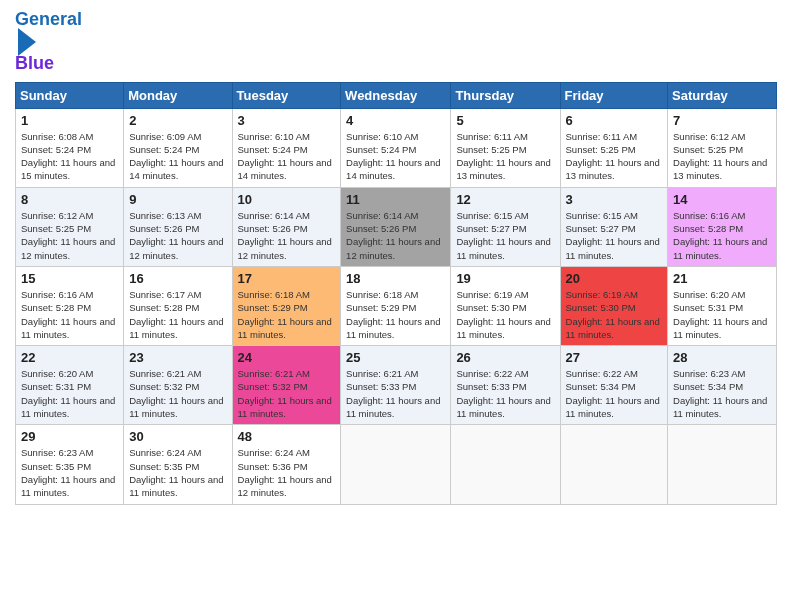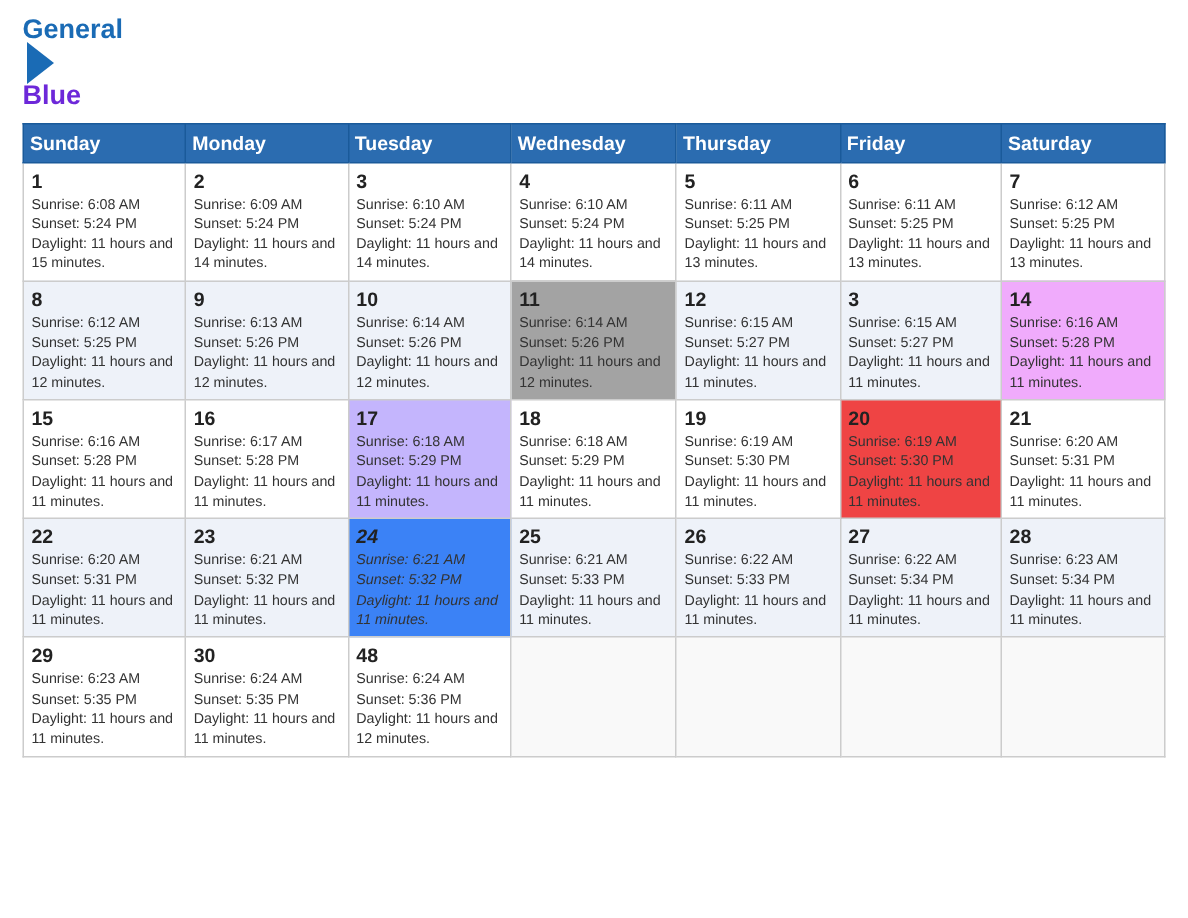--- a/index.html
+++ b/index.html
@@ -153,30 +153,30 @@
           <td style="background: rgb(238, 242, 249);"><span class="day-num">9</span><span class="day-info">Sunrise: 6:13 AM<br>Sunset: 5:26 PM<br>Daylight: 11 hours and 12 minutes.</span></td>
           <td style="background: rgb(238, 242, 249);"><span class="day-num">10</span><span class="day-info">Sunrise: 6:14 AM<br>Sunset: 5:26 PM<br>Daylight: 11 hours and 12 minutes.</span></td>
           <td style="background: #a3a3a3;"><span class="day-num">11</span><span class="day-info">Sunrise: 6:14 AM<br>Sunset: 5:26 PM<br>Daylight: 11 hours and 12 minutes.</span></td>
           <td style="background: rgb(238, 242, 249);"><span class="day-num">12</span><span class="day-info">Sunrise: 6:15 AM<br>Sunset: 5:27 PM<br>Daylight: 11 hours and 11 minutes.</span></td>
           <td style="background: rgb(238, 242, 249);"><span class="day-num">3</span><span class="day-info">Sunrise: 6:15 AM<br>Sunset: 5:27 PM<br>Daylight: 11 hours and 11 minutes.</span></td>
           <td style="background: #f0abfc;"><span class="day-num">14</span><span class="day-info">Sunrise: 6:16 AM<br>Sunset: 5:28 PM<br>Daylight: 11 hours and 11 minutes.</span></td>
         </tr>
         <tr>
           <td style="background: rgb(255, 255, 255);"><span class="day-num">15</span><span class="day-info">Sunrise: 6:16 AM<br>Sunset: 5:28 PM<br>Daylight: 11 hours and 11 minutes.</span></td>
           <td style="background: rgb(255, 255, 255);"><span class="day-num">16</span><span class="day-info">Sunrise: 6:17 AM<br>Sunset: 5:28 PM<br>Daylight: 11 hours and 11 minutes.</span></td>
-          <td style="background: #c4b5fd;"><span class="day-num">17</span><span class="day-info">Sunrise: 6:18 AM<br>Sunset: 5:29 PM<br>Daylight: 11 hours and 11 minutes.</span></td>
+          <td style="background: #fdba74;"><span class="day-num">17</span><span class="day-info">Sunrise: 6:18 AM<br>Sunset: 5:29 PM<br>Daylight: 11 hours and 11 minutes.</span></td>
           <td style="background: rgb(255, 255, 255);"><span class="day-num">18</span><span class="day-info">Sunrise: 6:18 AM<br>Sunset: 5:29 PM<br>Daylight: 11 hours and 11 minutes.</span></td>
           <td style="background: rgb(255, 255, 255);"><span class="day-num">19</span><span class="day-info">Sunrise: 6:19 AM<br>Sunset: 5:30 PM<br>Daylight: 11 hours and 11 minutes.</span></td>
           <td style="background: #ef4444;"><span class="day-num">20</span><span class="day-info">Sunrise: 6:19 AM<br>Sunset: 5:30 PM<br>Daylight: 11 hours and 11 minutes.</span></td>
           <td style="background: rgb(255, 255, 255);"><span class="day-num">21</span><span class="day-info">Sunrise: 6:20 AM<br>Sunset: 5:31 PM<br>Daylight: 11 hours and 11 minutes.</span></td>
         </tr>
         <tr>
           <td style="background: rgb(238, 242, 249);"><span class="day-num">22</span><span class="day-info">Sunrise: 6:20 AM<br>Sunset: 5:31 PM<br>Daylight: 11 hours and 11 minutes.</span></td>
           <td style="background: rgb(238, 242, 249);"><span class="day-num">23</span><span class="day-info">Sunrise: 6:21 AM<br>Sunset: 5:32 PM<br>Daylight: 11 hours and 11 minutes.</span></td>
-          <td style="background: #3b82f6; font-style: italic;"><span class="day-num">24</span><span class="day-info">Sunrise: 6:21 AM<br>Sunset: 5:32 PM<br>Daylight: 11 hours and 11 minutes.</span></td>
+          <td style="background: #ec4899;"><span class="day-num">24</span><span class="day-info">Sunrise: 6:21 AM<br>Sunset: 5:32 PM<br>Daylight: 11 hours and 11 minutes.</span></td>
           <td style="background: rgb(238, 242, 249);"><span class="day-num">25</span><span class="day-info">Sunrise: 6:21 AM<br>Sunset: 5:33 PM<br>Daylight: 11 hours and 11 minutes.</span></td>
           <td style="background: rgb(238, 242, 249);"><span class="day-num">26</span><span class="day-info">Sunrise: 6:22 AM<br>Sunset: 5:33 PM<br>Daylight: 11 hours and 11 minutes.</span></td>
           <td style="background: rgb(238, 242, 249);"><span class="day-num">27</span><span class="day-info">Sunrise: 6:22 AM<br>Sunset: 5:34 PM<br>Daylight: 11 hours and 11 minutes.</span></td>
           <td style="background: rgb(238, 242, 249);"><span class="day-num">28</span><span class="day-info">Sunrise: 6:23 AM<br>Sunset: 5:34 PM<br>Daylight: 11 hours and 11 minutes.</span></td>
         </tr>
         <tr>
           <td style="background: rgb(255, 255, 255);"><span class="day-num">29</span><span class="day-info">Sunrise: 6:23 AM<br>Sunset: 5:35 PM<br>Daylight: 11 hours and 11 minutes.</span></td>
           <td style="background: rgb(255, 255, 255);"><span class="day-num">30</span><span class="day-info">Sunrise: 6:24 AM<br>Sunset: 5:35 PM<br>Daylight: 11 hours and 11 minutes.</span></td>
           <td style="background: rgb(255, 255, 255);"><span class="day-num">48</span><span class="day-info">Sunrise: 6:24 AM<br>Sunset: 5:36 PM<br>Daylight: 11 hours and 12 minutes.</span></td>
           <td class="empty-cell" style="background: rgb(255, 255, 255);"></td>

